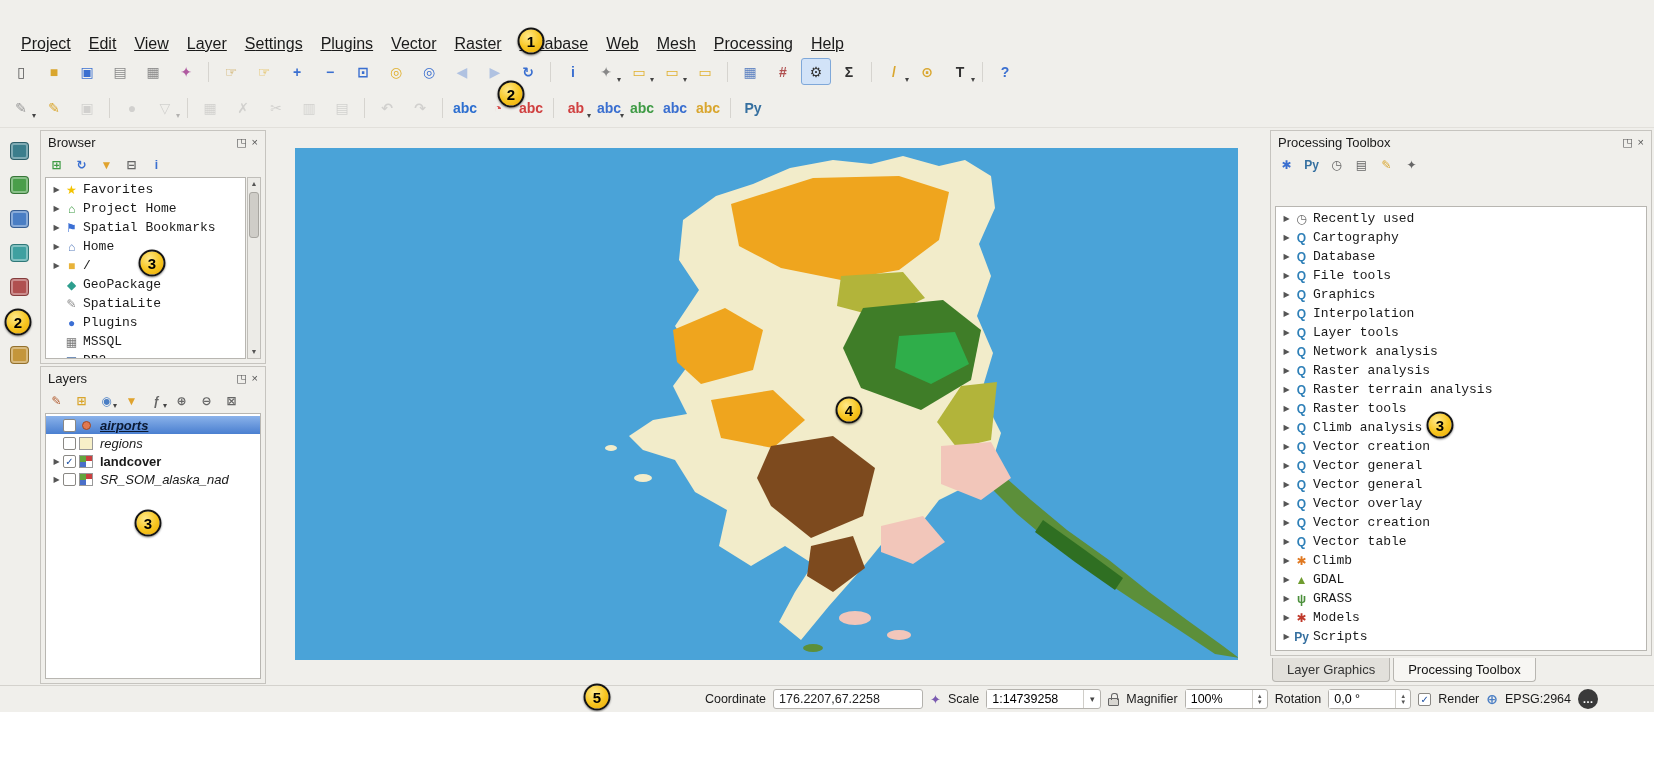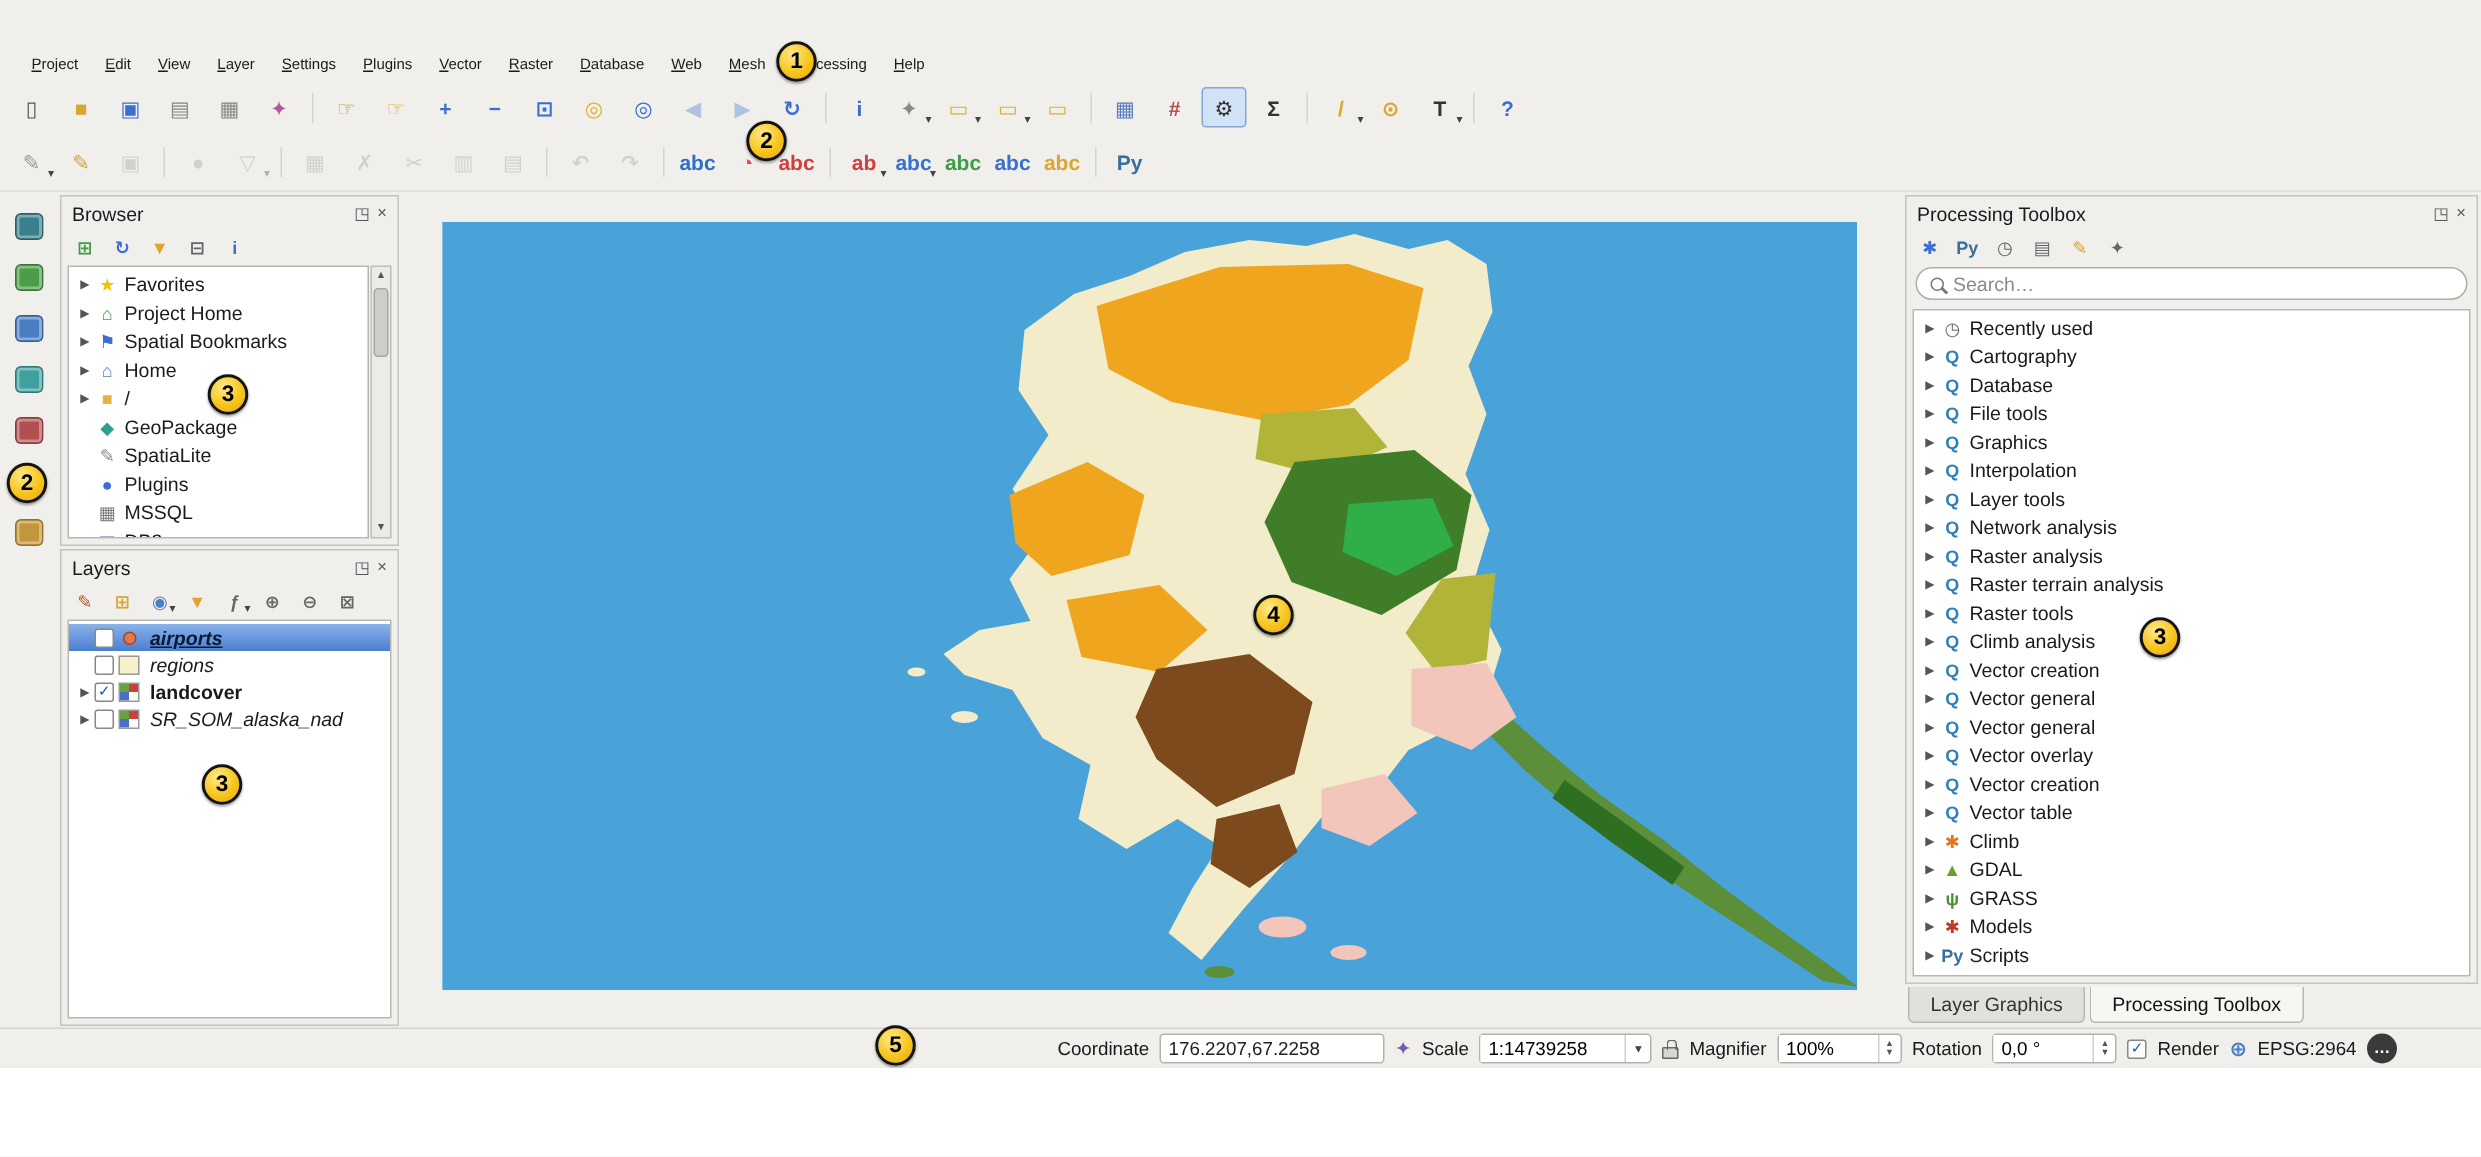--- a/index.html
+++ b/index.html
@@ -16,21 +16,21 @@
     display: flex; align-items: center; justify-content: center; }
   .wtitle { color: #fff; font-weight: bold; font-size: 13px; }
   .winbtns { position: absolute; right: 9px; top: 7px; display: flex; gap: 7px; }
   .wbtn { width: 15px; height: 15px; border-radius: 50%;
     background: radial-gradient(circle at 35% 30%, #a4a29a, #6e6c66); border: 1px solid #45433f; }
   .wbtn.close { background: radial-gradient(circle at 35% 30%, #f2a85e, #cf6a1c); }
 
   
   #menubar { position: absolute; left: 0; top: 31px; width: 100%; height: 25px;
     display: flex; align-items: center; padding-left: 12px; background: #f0efeb; }
-  .menu-item { display: inline-block; padding: 3px 9px; font-size: 10px; cursor: default; }
+  .menu-item { display: inline-block; padding: 3px 9px; font-size: 16px; cursor: default; text-decoration: underline; }
   .menu-item::first-letter { text-decoration: underline; }
 
   
   .tbar { position: absolute; display: flex; align-items: center; padding: 0 6px; gap: 3px; }
   #toolbar-main { left: 0; top: 56px; width: 100%; height: 31px; }
   #toolbar-edit { left: 0; top: 88px; width: 100%; height: 40px; border-bottom: 1px solid #e2e0db; }
   .btn { width: 30px; height: 27px; display: flex; align-items: center; justify-content: center;
     border-radius: 3px; position: relative; flex: none; }
   .btn .glyph { font-size: 14px; font-weight: bold; line-height: 1; }
   .btn[data-state="disabled"] { opacity: .35; }
@@ -57,21 +57,21 @@
   .ptools { display: flex; gap: 4px; padding: 1px 5px; align-items: center; height: 23px; }
   .ptools .btn { width: 21px; height: 20px; }
   .ptools .btn .glyph { font-size: 12px; }
 
   .plist { position: absolute; left: 4px; right: 4px; top: 46px; bottom: 4px; background: #fff;
     border: 1px solid #b8b6b1; overflow: hidden; padding-top: 2px; }
   #browser-panel .plist { right: 19px; }
   .trow { display: flex; align-items: center; height: 19px; padding-left: 4px; font-size: 13px; }
   .arr { width: 13px; font-size: 8px; color: #555; text-align: center; flex: none; }
   .iglyph { width: 17px; text-align: center; font-size: 12px; font-weight: bold; flex: none; }
-  .ilabel { padding-left: 3px; white-space: nowrap; }
+  .ilabel { padding-left: 3px; white-space: nowrap; font-family: Liberation Mono, monospace; }
 
   
   .vscroll { position: absolute; right: 4px; top: 46px; bottom: 4px; width: 14px;
     background: #ecebe7; border: 1px solid #c0beb9; display: flex; flex-direction: column; align-items: center; }
   .sarr { font-size: 7px; color: #555; line-height: 12px; }
   .sthumb { width: 10px; height: 46px; background: #cfcdc8; border: 1px solid #a8a6a1; border-radius: 3px; margin-top: 2px; }
   .vscroll .down { margin-top: auto; }
 
   
   .lrow { display: flex; align-items: center; height: 18px; padding-left: 4px; font-size: 13px; }
@@ -689,24 +689,20 @@
         </div>
 
         <div class="btn">
           <span class="glyph" style="color: rgb(217, 166, 46);">✎</span>
         </div>
 
         <div class="btn">
           <span class="glyph" style="color: rgb(102, 102, 102);">✦</span>
         </div>
       </div>
-    <div class="searchbox">
-      <span class="lens"></span>
-      <input placeholder="Search…" style="">
-    </div>
     <div class="plist">
 
         <div class="trow">
           <span class="arr">▶</span>
           <span class="iglyph" style="color: rgb(107, 107, 107);">◷</span>
           <span class="ilabel">Recently used</span>
         </div>
 
         <div class="trow">
           <span class="arr">▶</span>

